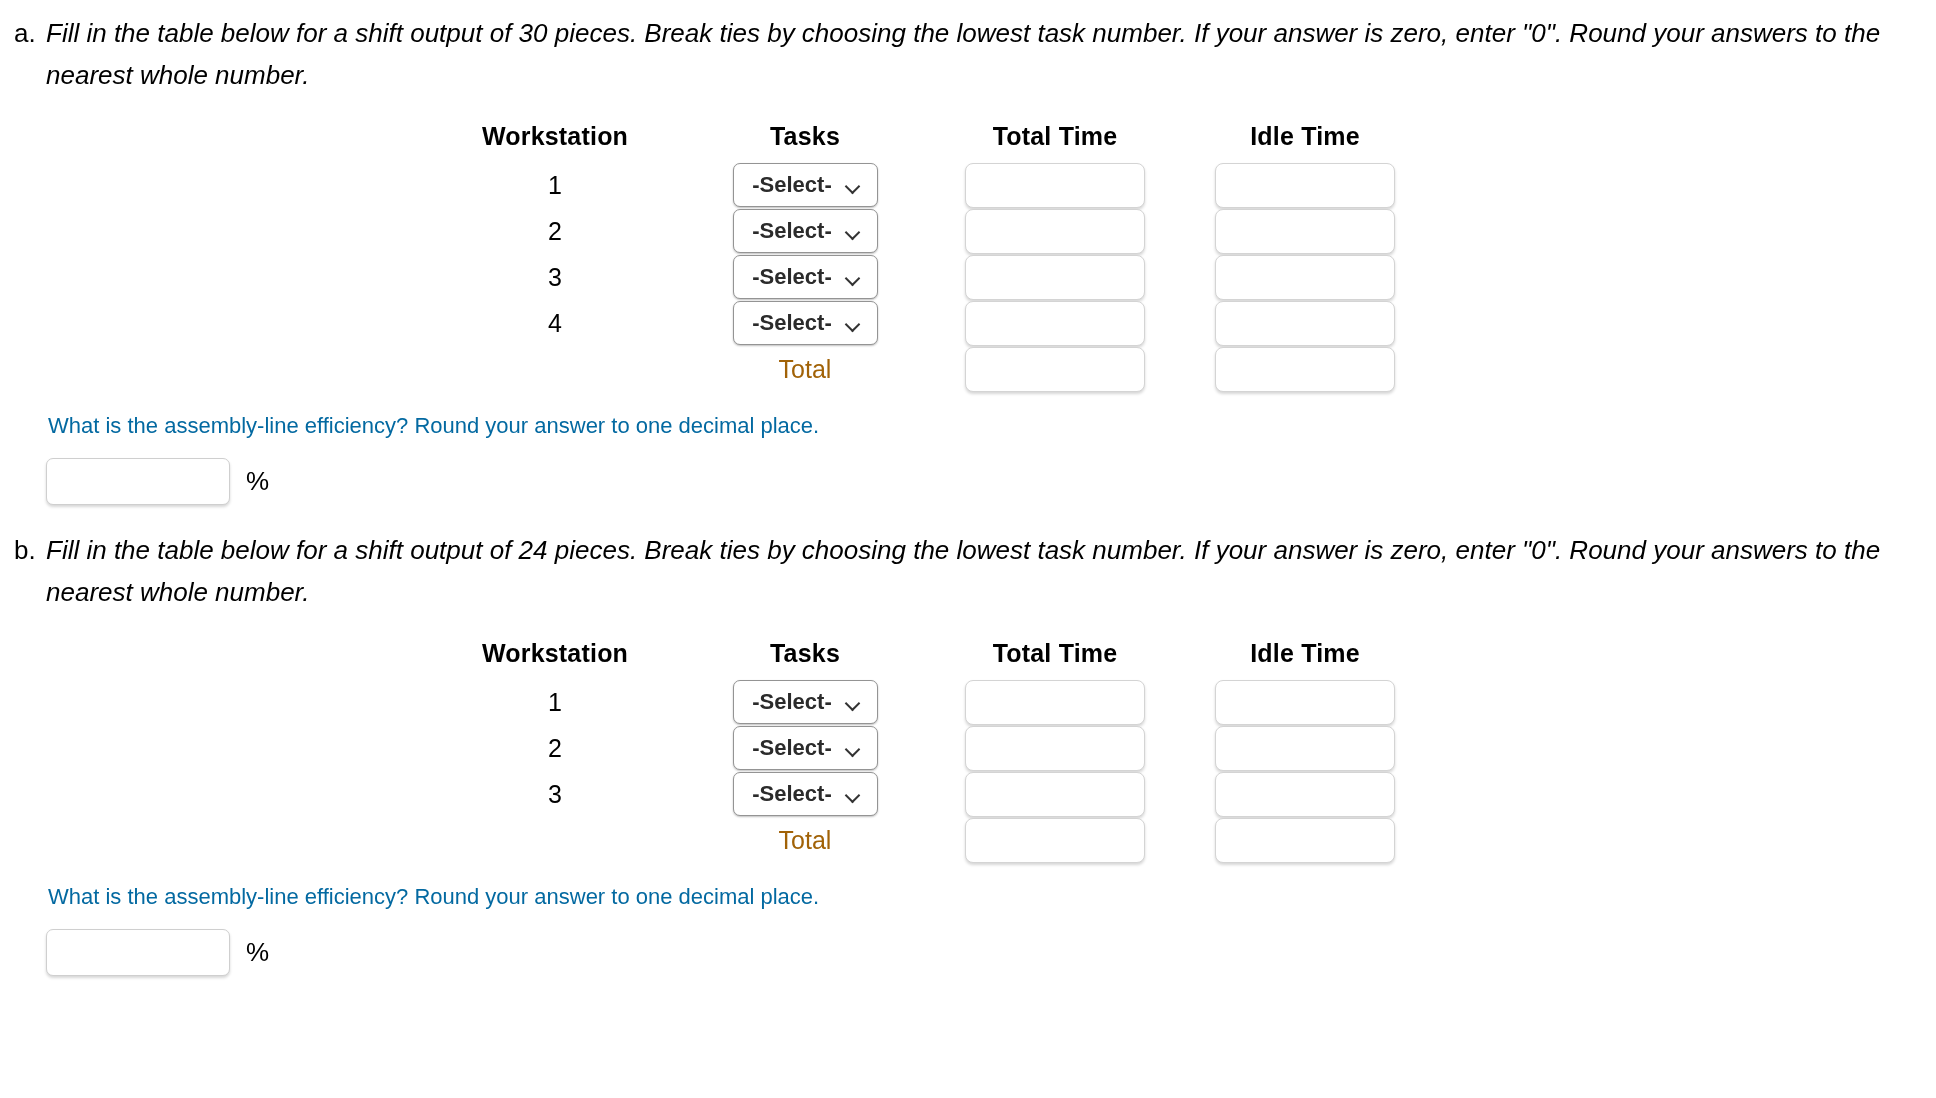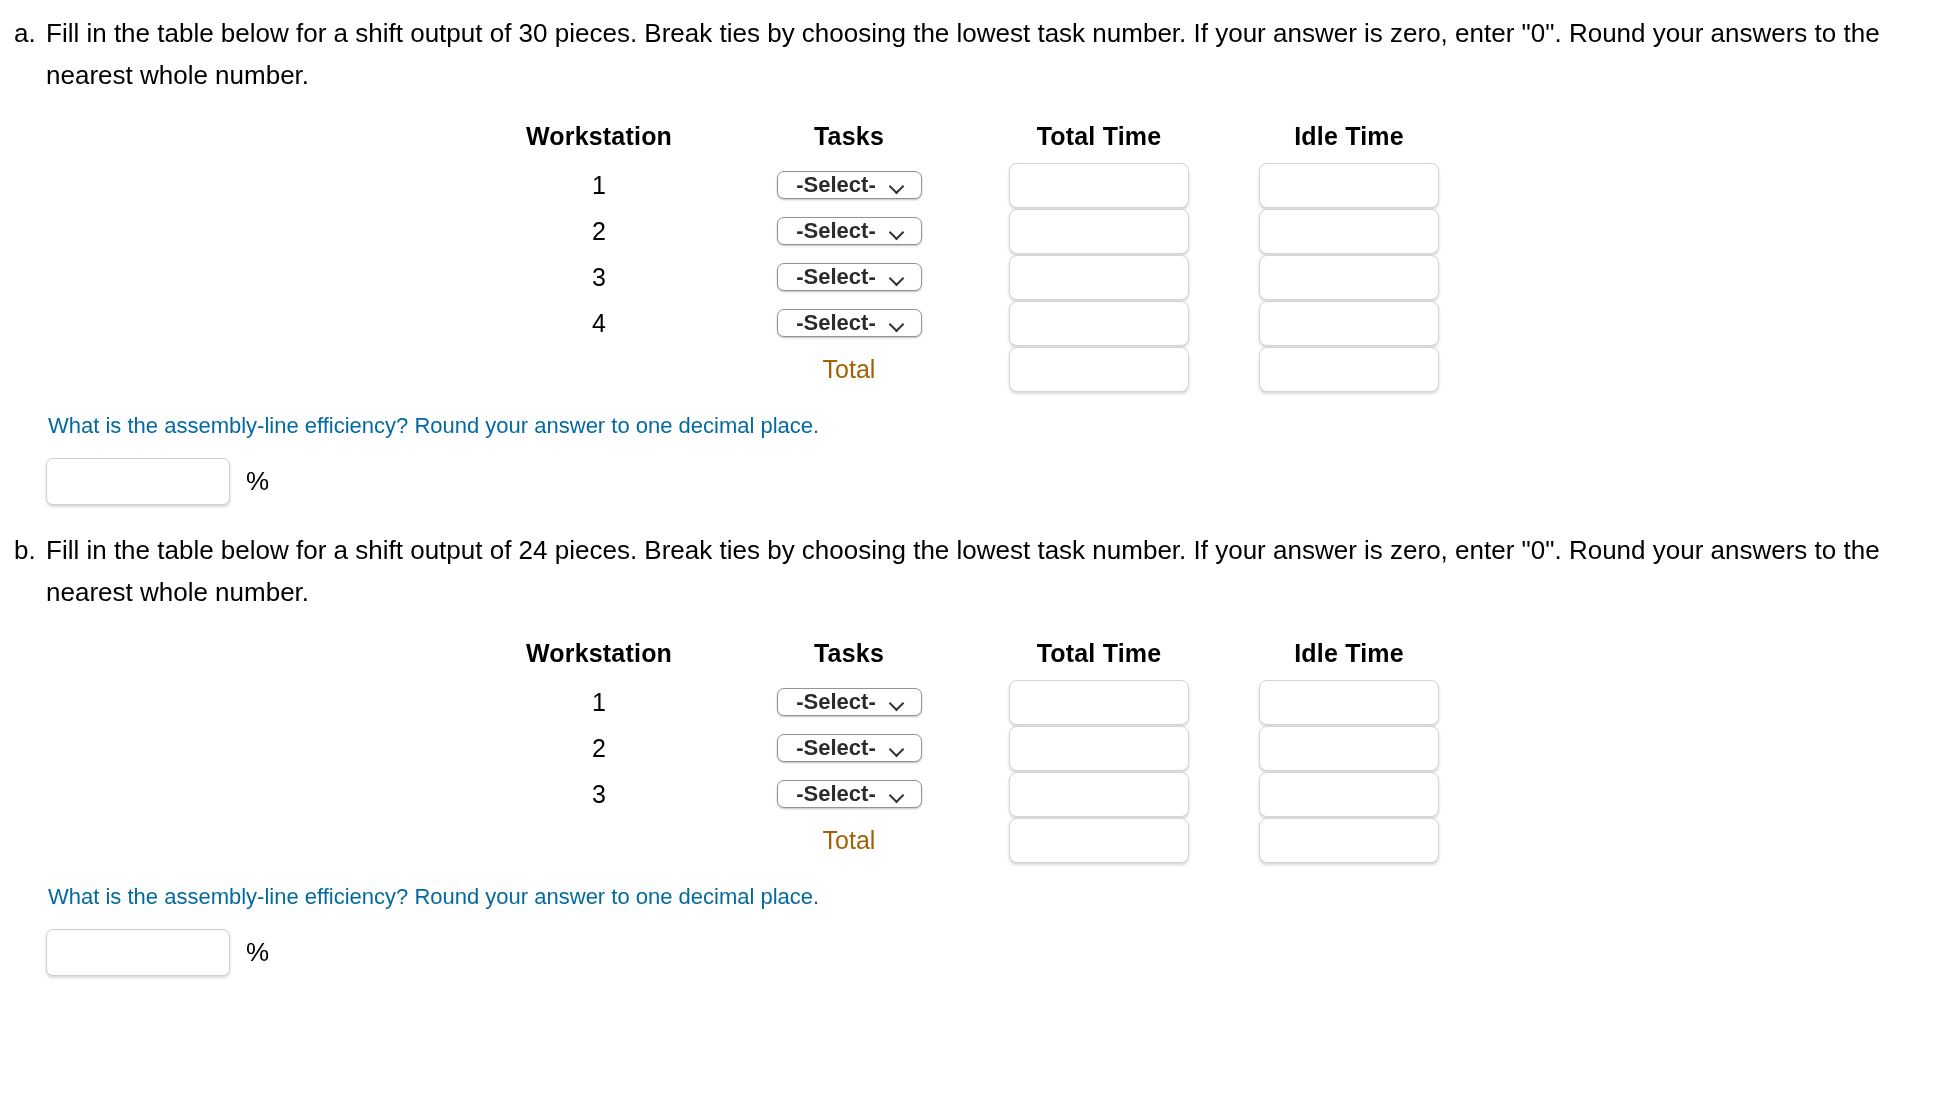--- a/index.html
+++ b/index.html
@@ -37,20 +37,21 @@
     width: 32px;
     text-align: left;
     color: #000;
   }
   .qtext {
     font-size: 26px;
     line-height: 42px;
     flex: 1 1 auto;
     color: #000;
     max-width: 1880px;
+    font-style: italic;
   }
 
   
   .ws-table {
     border-collapse: collapse;
     margin: 0;
     table-layout: fixed;
   }
   .ws-table td, .ws-table th {
     padding: 0;
@@ -83,21 +84,21 @@
     color: #a16207;
   }
 
   
   .sel {
     display: inline-flex;
     align-items: center;
     justify-content: center;
     gap: 14px;
     width: 145px;
-    height: 28px;
+    height: 44px;
     padding: 0 10px 0 12px;
     background: #ffffff;
     border: 1.5px solid #949494;
     border-radius: 7px;
     box-shadow: 0 1px 2px rgba(0,0,0,0.25);
     font-size: 22px;
     font-weight: bold;
     color: #2b2b2b;
     cursor: pointer;
     user-select: none;
@@ -155,21 +156,21 @@
     border: 1.5px solid #cfcfcf;
     border-radius: 7px;
     box-shadow: 0 2px 3px rgba(0,0,0,0.16);
   }
   .pct {
     font-size: 26px;
     color: #000;
   }
 
   
-  .tbl-wrap { padding-left: 430px; margin-left: 44px; }
+  .tbl-wrap { padding-left: 430px; }
 </style>
 </head>
 <body>
 
 <div class="page">
 
   <div class="qblock" style="padding-top:12px;">
     <div class="qlabel">a.</div>
     <div class="qtext">Fill in the table below for a shift output of 30 pieces. Break ties by choosing the lowest task number. If your answer is zero, enter "0". Round your answers to the nearest whole number.</div>
   </div>

